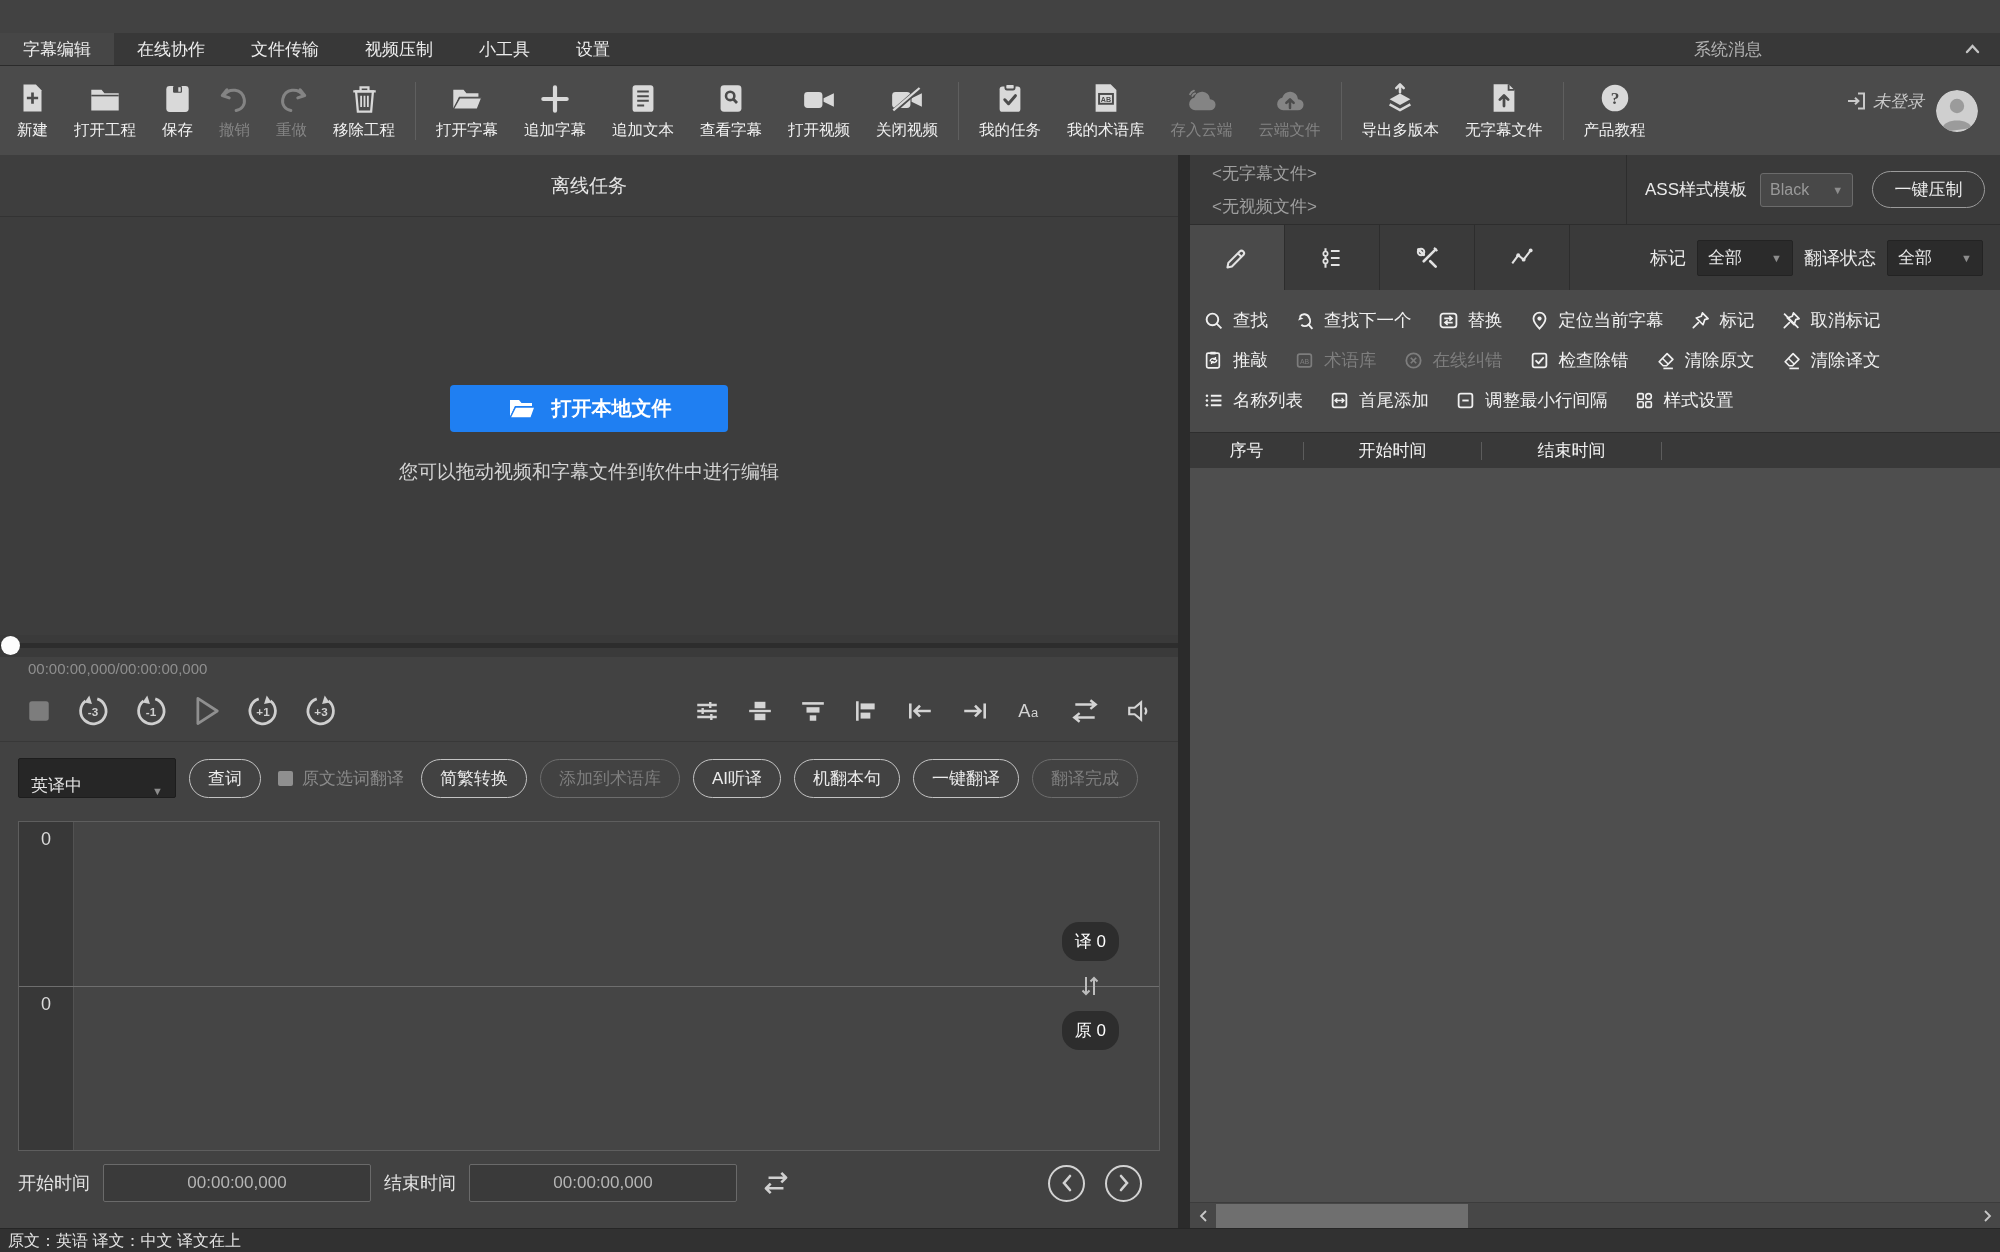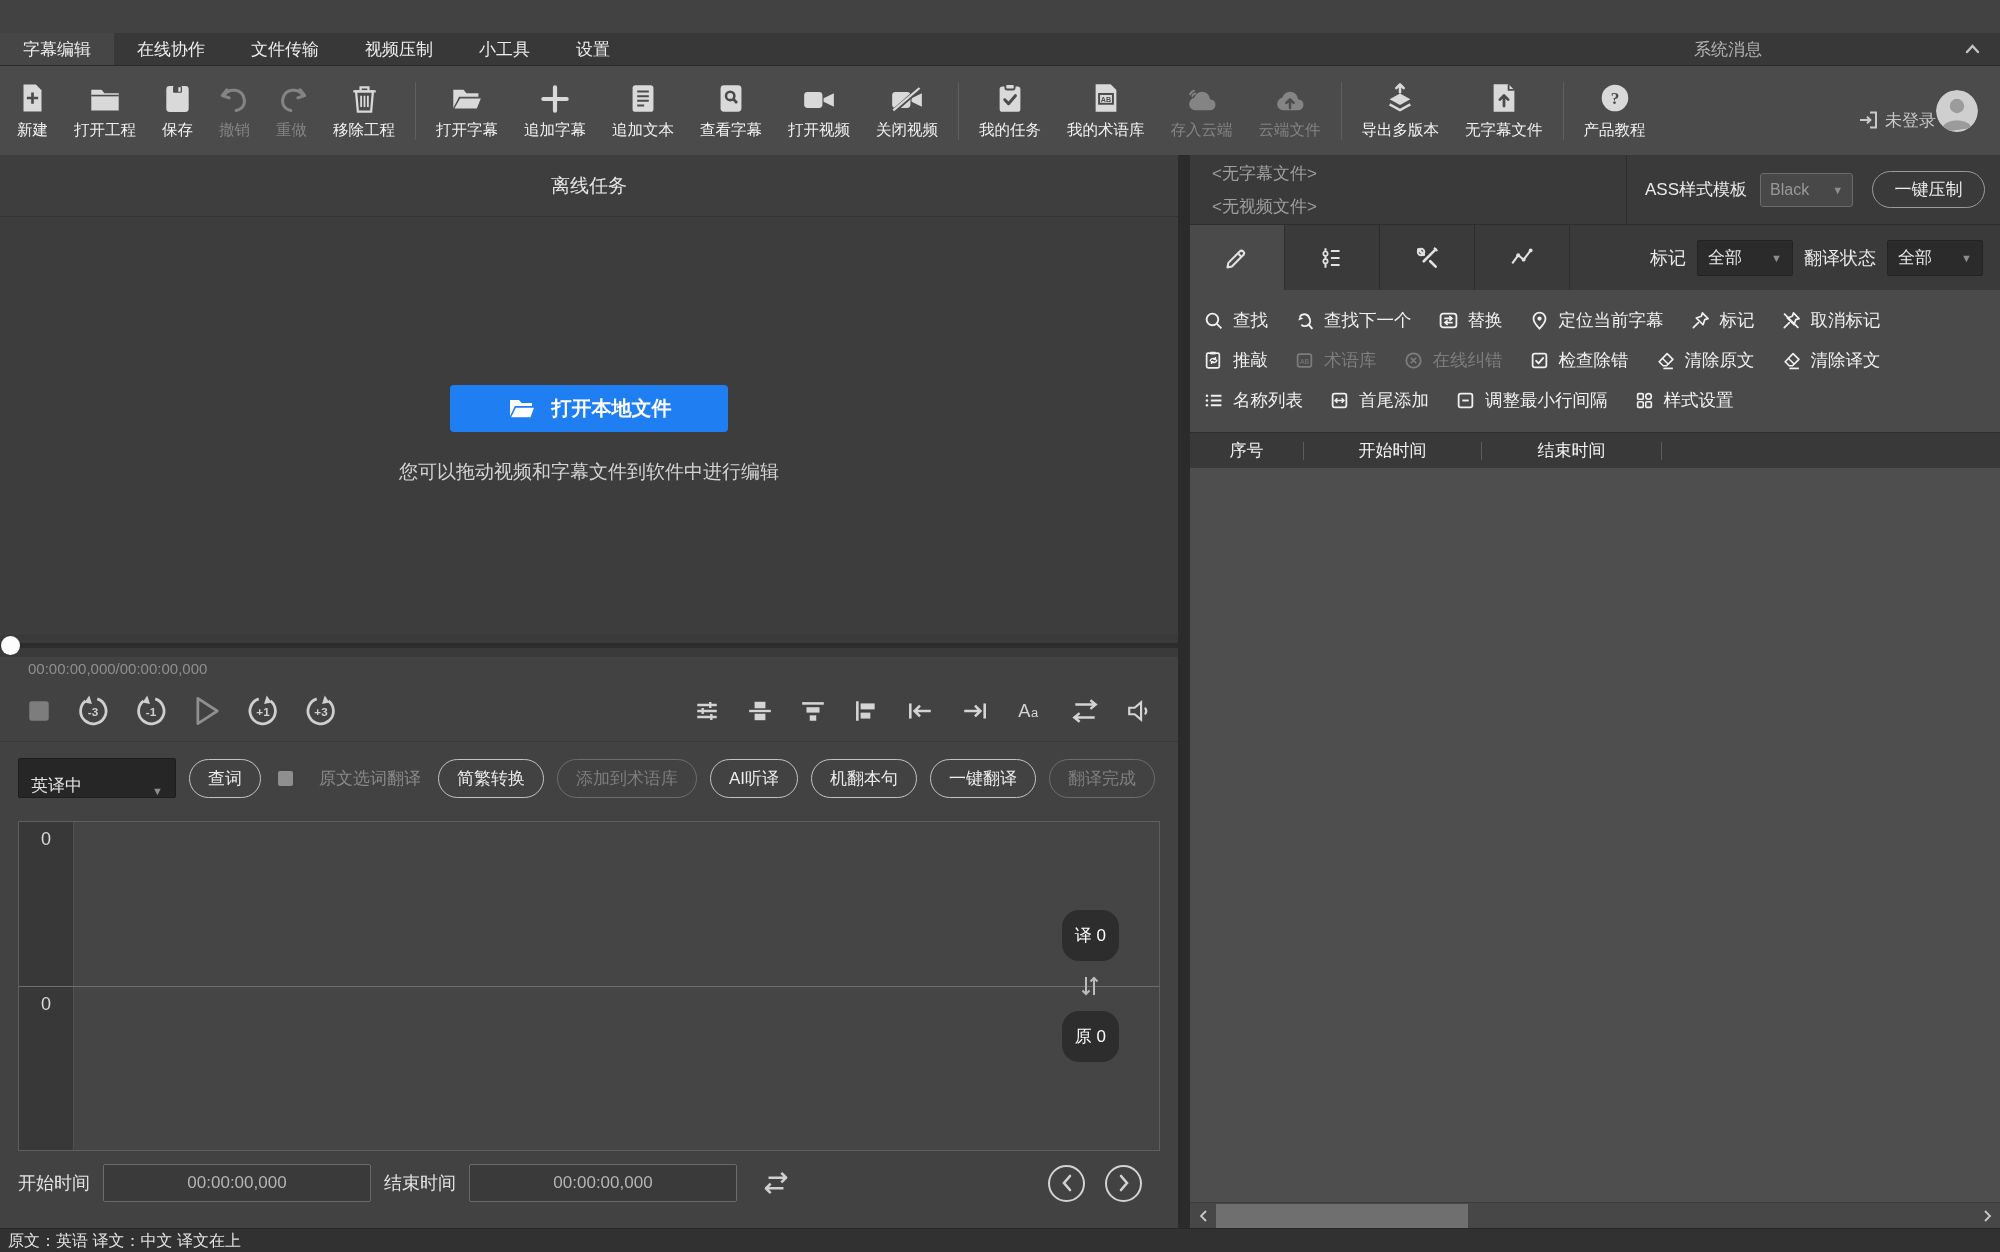--- a/index.html
+++ b/index.html
@@ -21,21 +21,21 @@
   .sysmsg-caret { position:absolute; right:20px; top:10px; }
 
   
   .toolbar { position:absolute; top:66px; left:0; right:0; height:89px; background:#4b4b4b; display:flex; align-items:center; padding:0 4px; }
   .tb-item { display:flex; flex-direction:column; align-items:center; justify-content:center; padding:0 13px; gap:7px; color:#d9d9d9; }
   .tb-icon { height:32px; display:flex; align-items:flex-end; }
   .tb-label { font-size:15.5px; color:#f2f2f2; white-space:nowrap; }
   .tb-item.disabled { color:#848484; }
   .tb-item.disabled .tb-label { color:#848484; }
   .tb-sep { width:1px; height:58px; background:#5f5f5f; margin:0 7px; }
-  .tb-right { margin-left:auto; display:flex; align-items:flex-end; padding-right:18px; }
+  .tb-right { margin-left:auto; display:flex; align-items:flex-start; gap:12px; padding-right:18px;font-style:italic; }
   .login { display:flex; align-items:center; gap:7px; font-size:17px; color:#c9c9c9; }
   .avatar { width:42px; height:42px; border-radius:50%; overflow:hidden; }
 
   
   .left { position:absolute; top:155px; left:0; width:1178px; bottom:24px; background:#424242; }
   .offline-header { height:62px; background:#3e3e3e; border-bottom:1px solid #333; display:flex; align-items:center; justify-content:center; font-size:19px; color:#e6e6e6; }
   .drop-area { height:418px; background:#3d3d3d; display:flex; flex-direction:column; align-items:center; }
   .open-btn { margin-top:168px; width:278px; height:47px; background:#1f7ff2; border-radius:4px; display:flex; align-items:center; justify-content:center; gap:15px; color:#fff; font-size:20px; font-weight:bold; }
   .hint { margin-top:27px; font-size:19px; color:#d4d4d4; }
 
@@ -46,31 +46,31 @@
   .controls-row { height:60px; display:flex; align-items:center; justify-content:space-between; padding:0 24px 0 26px; }
   .pc-group { display:flex; align-items:center; gap:24px; }
   .ic-group { display:flex; align-items:center; gap:27px; }
   .icon-btn { display:flex; align-items:center; justify-content:center; }
 
   .translate-row { height:73px; border-top:1px solid #383838; display:flex; align-items:center; padding:0 18px; gap:13px; }
   .lang-select { width:158px; height:40px; background:#262626; border:1px solid #1d1d1d; border-radius:2px; display:flex; align-items:flex-end; padding:0 12px; font-size:17px; color:#e3e3e3; }
   .lang-caret { margin-left:auto; color:#8d8d8d; font-size:11px; }
   .pill { height:39px; border:1.5px solid #c3c3c3; border-radius:20px; display:flex; align-items:center; justify-content:center; padding:0 18px; font-size:17px; color:#ececec; white-space:nowrap; }
   .pill.disabled { border-color:#6d6d6d; color:#7e7e7e; }
-  .chk-wrap { display:flex; align-items:center; gap:26px; padding:0 4px; }
+  .chk-wrap { display:flex; align-items:center; gap:9px; padding:0 4px; }
   .chk { width:15px; height:15px; background:#8f8f8f; border-radius:2px; }
   .chk-label { font-size:17px; color:#8a8a8a; }
 
   .editor { margin:7px 18px 0; height:330px; border:1px solid #5e5e5e; display:flex; flex-direction:column; position:relative; background:#454545; }
   .ed-half { flex:1; display:flex; }
   .ed-half.top { border-bottom:1px solid #6e6e6e; }
   .ed-gutter { width:55px; background:#383838; border-right:1px solid #525252; text-align:center; padding-top:7px; font-size:18px; color:#dadada; }
   .ed-body { flex:1; }
   .ed-badges { position:absolute; right:40px; top:50%; transform:translateY(-50%); display:flex; flex-direction:column; align-items:center; gap:13px; }
-  .badge { background:#2d2d2d; color:#fff; font-size:17px; padding:14px 13px; border-radius:17px; white-space:nowrap; }
+  .badge { background:#2d2d2d; color:#fff; font-size:17px; padding:8px 13px; border-radius:17px; white-space:nowrap; }
 
   .time-row { height:56px; margin-top:4px; display:flex; align-items:center; padding:0 18px; gap:13px; }
   .time-label { font-size:18px; color:#e3e3e3; white-space:nowrap; }
   .time-input { width:268px; height:38px; background:#3a3a3a; border:1px solid #6a6a6a; border-radius:2px; color:#b5b5b5; font-size:17px; text-align:center; font-family:"Liberation Sans",sans-serif; }
   .swap-btn { margin-left:10px; }
   .pager { margin-left:auto; display:flex; gap:20px; padding-right:18px; }
   .pager-btn { width:37px; height:37px; border:2px solid #d2d2d2; border-radius:50%; display:flex; align-items:center; justify-content:center; }
 
   
   .vsep { position:absolute; left:1178px; width:12px; top:155px; bottom:24px; background:#2b2b2b; }

